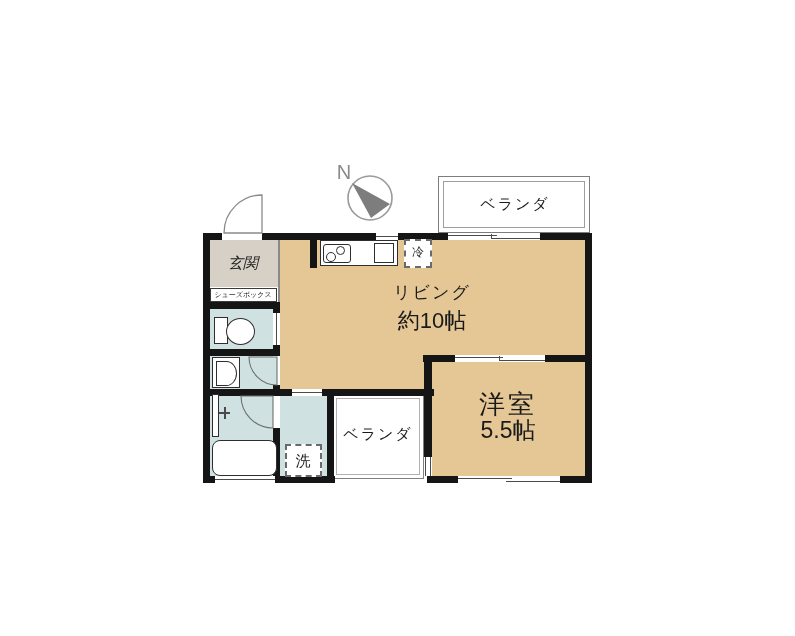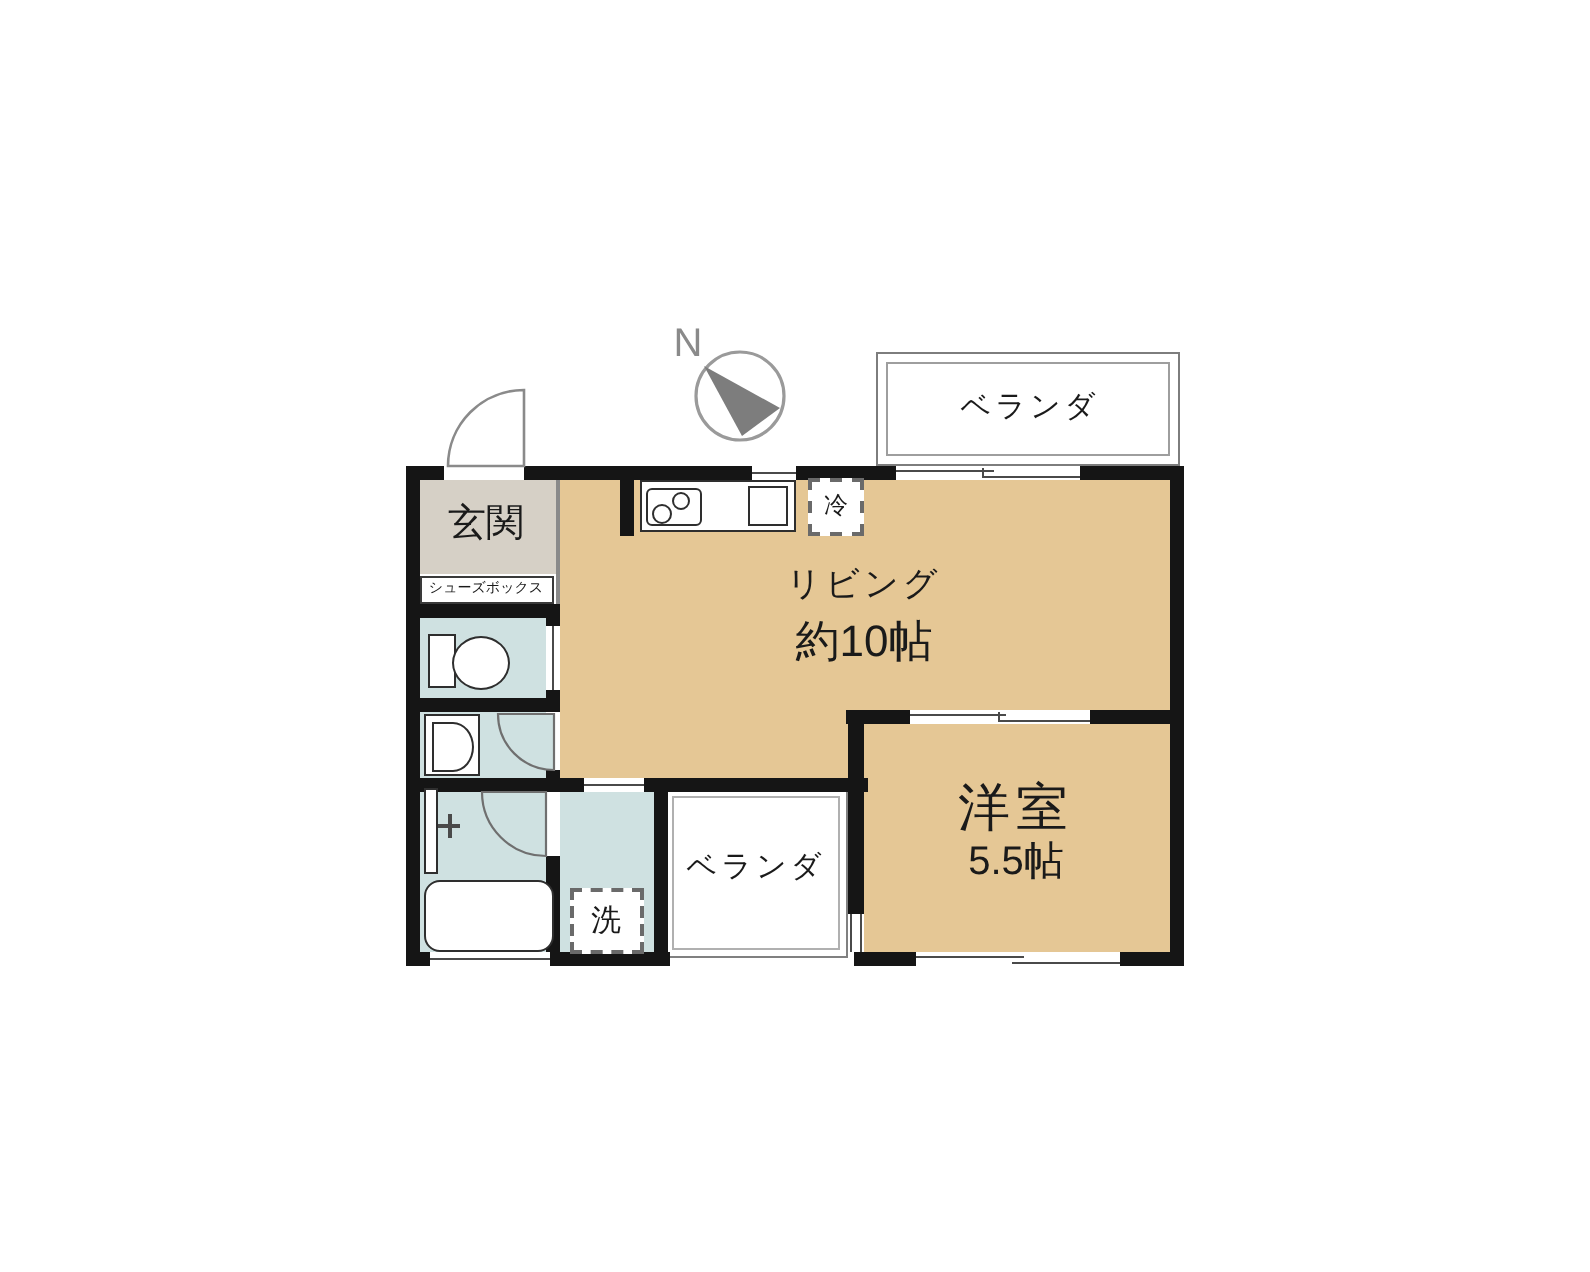--- a/index.html
+++ b/index.html
@@ -143,17 +143,17 @@
   <div class="thinline" style="left:219px;top:412px;width:11px;height:2px;"></div>
   <div class="thinline" style="left:224px;top:407px;width:2px;height:12px;"></div>
   <div class="fixture" style="left:212px;top:440px;width:65px;height:36px;border-radius:8px;"></div>
 
   <div class="dashedbox" style="left:285px;top:444px;width:37px;height:33px;"></div>
   <div class="lbl" style="left:303px;top:461px;font-size:15px;">洗</div>
 
   <div class="lbl" style="left:432px;top:293px;font-size:17px;letter-spacing:2px;">リビング</div>
   <div class="lbl" style="left:432px;top:321px;font-size:22px;">約10帖</div>
   <div class="lbl" style="left:508px;top:404px;font-size:26px;letter-spacing:3px;">洋室</div>
-  <div class="lbl" style="left:508px;top:431px;font-size:20px;">5.5帖</div>
-  <div class="lbl" style="left:243px;top:263px;font-size:19px;">玄関</div>
+  <div class="lbl" style="left:508px;top:431px;font-size:23px;">5.5帖</div>
+  <div class="lbl" style="left:243px;top:263px;font-size:15px;font-style:italic;">玄関</div>
   <div class="lbl" style="left:243px;top:295px;font-size:7px;">シューズボックス</div>
 
 </div>
 
 </body></html>

